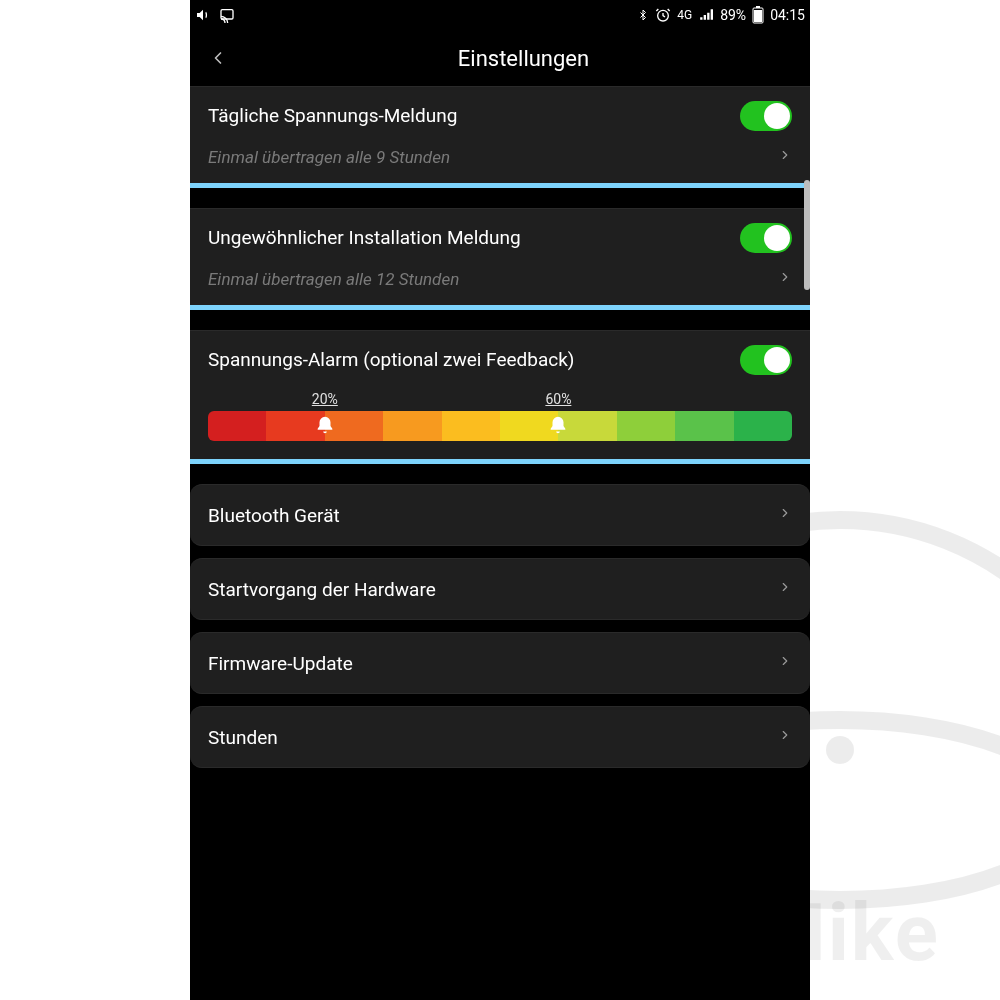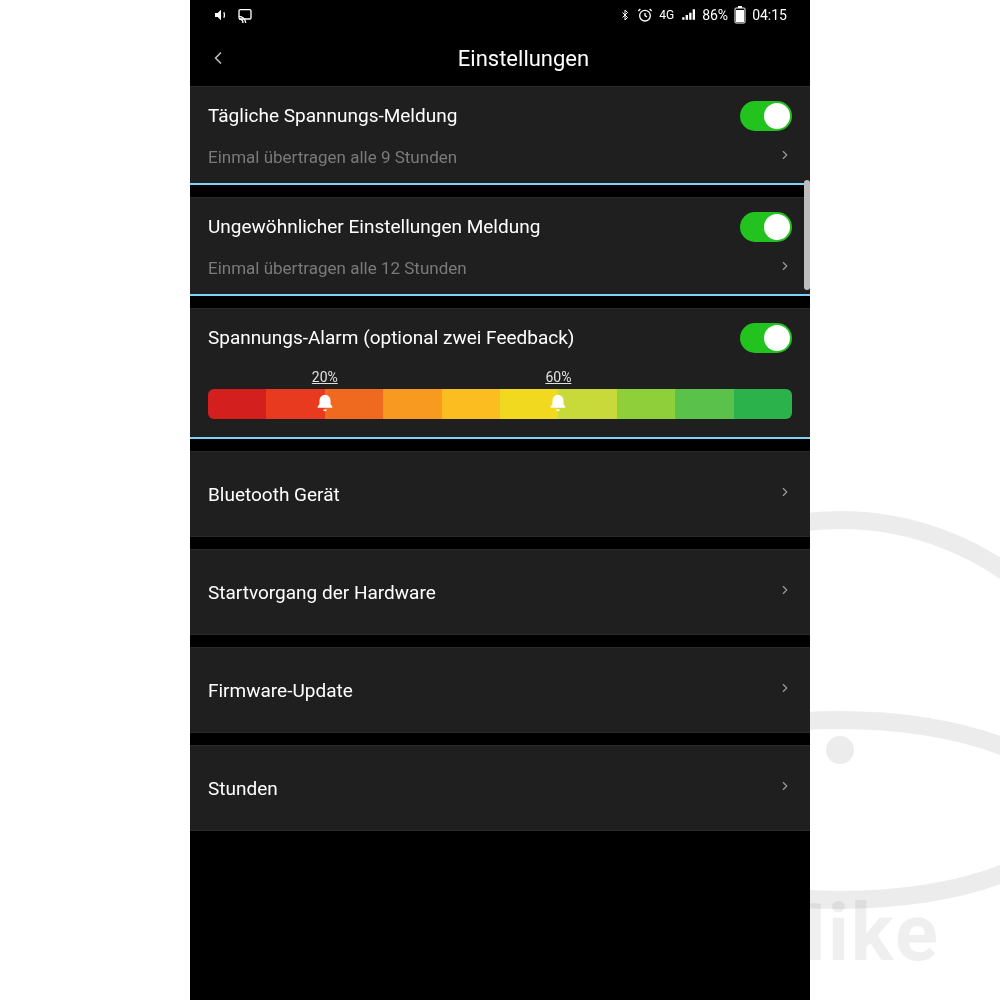--- a/index.html
+++ b/index.html
@@ -16,21 +16,21 @@
     width:620px; height:1000px;
     background:#000000;
     color:#ffffff;
   }
   
   .status-bar {
     height:30px;
     display:flex;
     align-items:center;
     justify-content:space-between;
-    padding:0 23px;
+    padding:0 5px;
     font-size:14px;
     color:#ffffff;
     gap:26px;
   }
   .status-left { display:flex; align-items:center; gap:8px; }
   .status-right { display:flex; align-items:center; gap:6px; }
   .status-right span { font-size:14px; }
   .ico { display:inline-flex; }
   
   .header {
@@ -46,23 +46,23 @@
     position:absolute; left:8px; top:50%; transform:translateY(-50%);
     width:40px; height:40px; display:flex; align-items:center; justify-content:center;
     color:#bdbdbd;
   }
   .header-title { font-size:22px; font-weight:400; color:#ffffff; }
   
   .list { }
   .section {
     background:#1f1f1f;
     padding:14px 18px 14px 18px;
-    margin-bottom:12px;
+    margin-bottom:20px;
     border-top:1px solid #2a2a2a;
-    border-bottom:2px solid #7dd3fc;
+    border-bottom:5px solid #7dd3fc;
   }
   .row {
     display:flex;
     align-items:center;
     justify-content:space-between;
   }
   .row .label {
     font-size:19px;
     color:#ffffff;
     line-height:1.3;
@@ -70,20 +70,21 @@
   }
   .subrow {
     margin-top:14px;
     display:flex;
     align-items:center;
     justify-content:space-between;
   }
   .subrow .sublabel {
     font-size:17px;
     color:#7a7a7a;
+    font-style:italic;
   }
   .chev { color:#9a9a9a; flex:0 0 auto; }
   .toggle {
     width:52px; height:30px; border-radius:15px;
     background:#22c21f; position:relative; flex:0 0 auto;
   }
   .toggle .knob {
     position:absolute; right:2px; top:2px;
     width:26px; height:26px; border-radius:50%; background:#ffffff;
   }
@@ -103,25 +104,25 @@
   }
   .seg { flex:1; }
   .bell {
     position:absolute; top:50%; transform:translate(-50%,-50%);
     width:26px; height:26px; display:flex; align-items:center; justify-content:center;
     color:#ffffff;
   }
   
   .item {
     background:#1f1f1f;
-    padding:30px 18px;
+    padding:18px 18px;
     margin-bottom:12px;
     border-top:1px solid #2a2a2a;
     border-bottom:1px solid #2a2a2a;
-    display:flex; align-items:center; justify-content:space-between;
+    display:flex; align-items:center; justify-content:space-between;border-radius:12px;
   }
   .item .label { font-size:19px; color:#ffffff; }
   
   .watermark {
     position:absolute;
     right:-150px; bottom:-120px;
     width:620px; height:620px;
     opacity:0.07;
     pointer-events:none;
   }
@@ -183,21 +184,21 @@
             <circle cx="12" cy="13" r="8"></circle>
             <path d="M12 9v4l3 2M5 3L2 6M22 6l-3-3"></path>
           </svg>
       </span>
       <span style="font-size:12px">4G</span>
       <span class="ico">
         <svg width="16" height="14" viewBox="0 0 24 24" fill="#fff">
             <path d="M2 20h4v-4H2zM8 20h4v-8H8zM14 20h4V8h-4zM20 20h4V2h-4z"></path>
           </svg>
       </span>
-      <span>86%</span>
+      <span>89%</span>
       <span class="ico">
         <svg width="12" height="18" viewBox="0 0 12 18">
             <rect x="1" y="2" width="10" height="15" rx="1" fill="none" stroke="#fff" stroke-width="1"></rect>
             <rect x="4" y="0" width="4" height="2" fill="#fff"></rect>
             <rect x="2" y="4" width="8" height="12" fill="#fff"></rect>
           </svg>
       </span>
       <span>04:15</span>
     </div>
   </div>
@@ -225,21 +226,21 @@
         <span class="chev">
           <svg width="14" height="20" viewBox="0 0 24 24" fill="none" stroke="#9a9a9a" stroke-width="2" stroke-linecap="round" stroke-linejoin="round">
               <polyline points="9 18 15 12 9 6"></polyline>
             </svg>
         </span>
       </div>
     </div>
 
     <div class="section">
       <div class="row">
-        <div class="label">Ungewöhnlicher Einstellungen Meldung</div>
+        <div class="label">Ungewöhnlicher Installation Meldung</div>
         <div class="toggle">
             <div class="knob"></div>
           </div>
       </div>
       <div class="subrow">
         <div class="sublabel">Einmal übertragen alle 12 Stunden</div>
         <span class="chev">
           <svg width="14" height="20" viewBox="0 0 24 24" fill="none" stroke="#9a9a9a" stroke-width="2" stroke-linecap="round" stroke-linejoin="round">
               <polyline points="9 18 15 12 9 6"></polyline>
             </svg>

